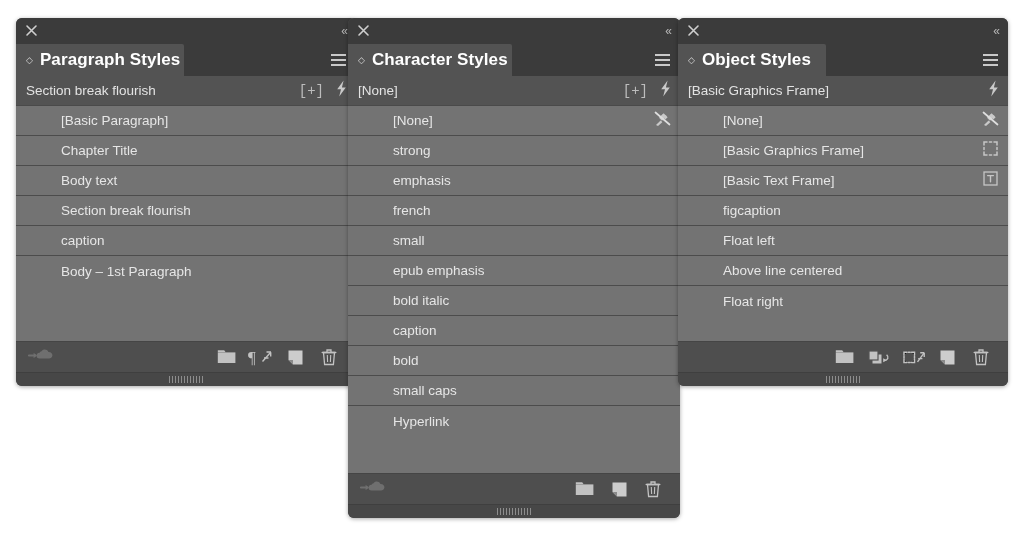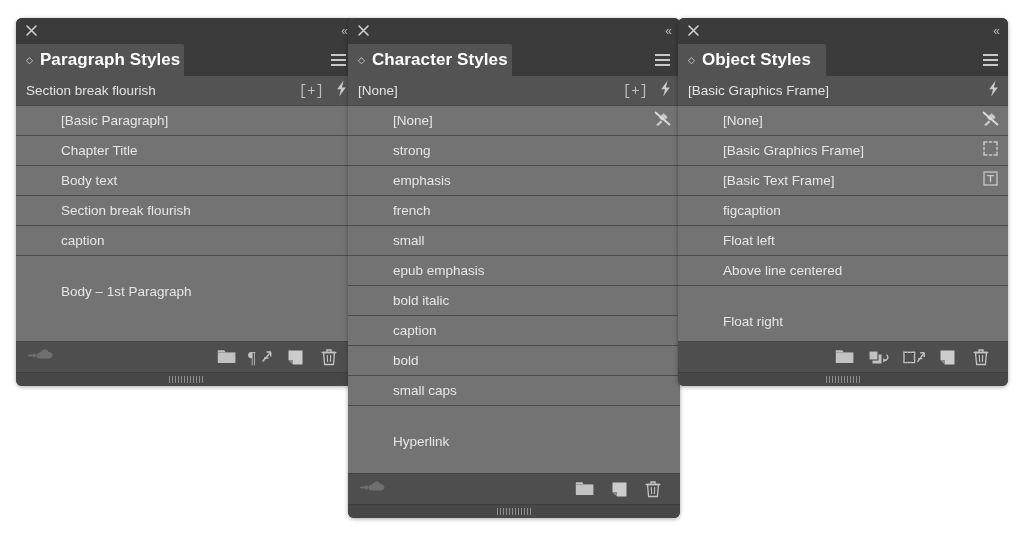--- a/index.html
+++ b/index.html
@@ -151,21 +151,21 @@
   .style-row {
     height: 30px;
     box-sizing: border-box;
     border-bottom: 1px solid #4c4c4c;
     display: flex;
     align-items: center;
     padding-left: 45px;
     padding-right: 9px;
     cursor: pointer;
   }
-  .style-row:last-child { border-bottom: none; margin-top: 20px; }
+  .style-row:last-child { border-bottom: none; }
   .style-name {
     color: #e6e6e6;
     font-size: 13.5px;
     white-space: nowrap;
     flex: 1 1 auto;
     overflow: hidden;
   }
   .row-icon { flex: 0 0 auto; display: block; }
 
   

